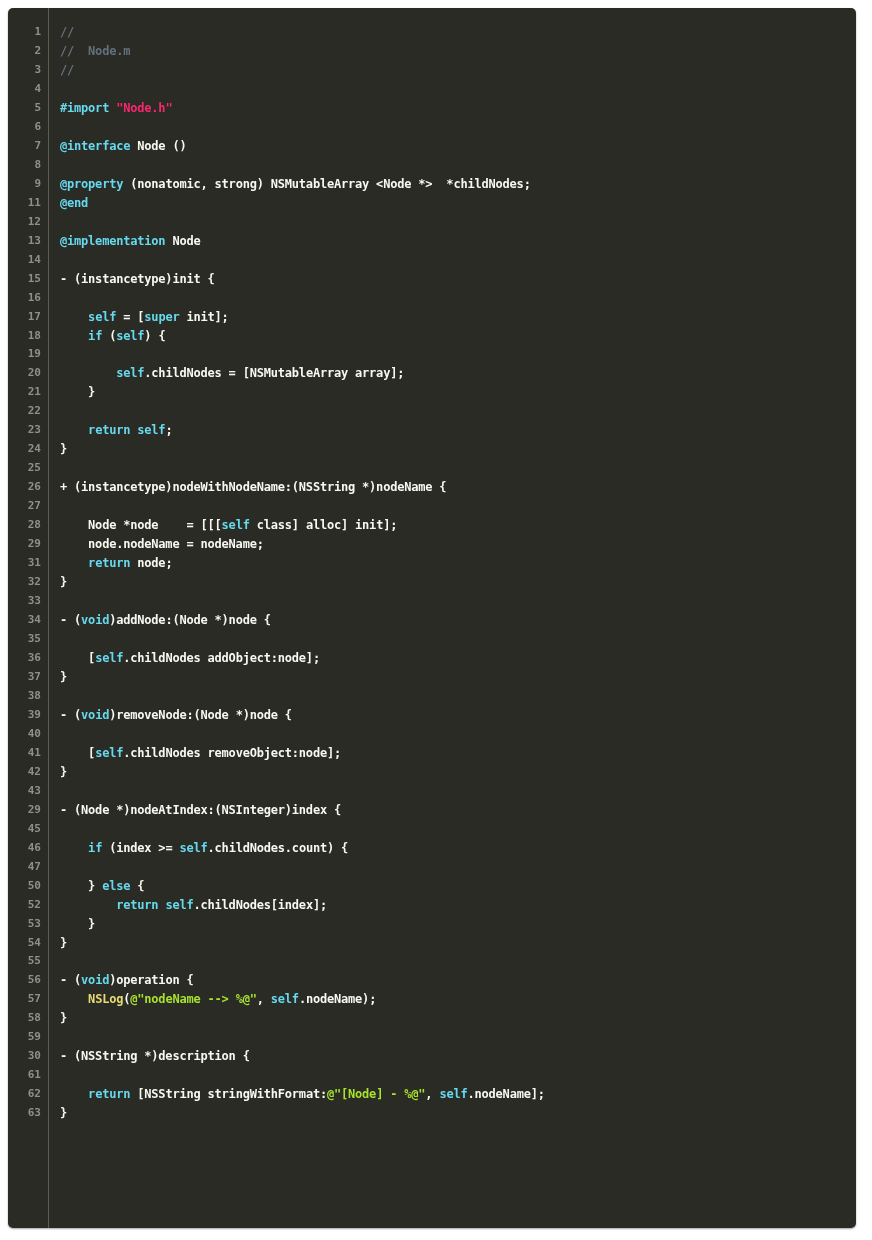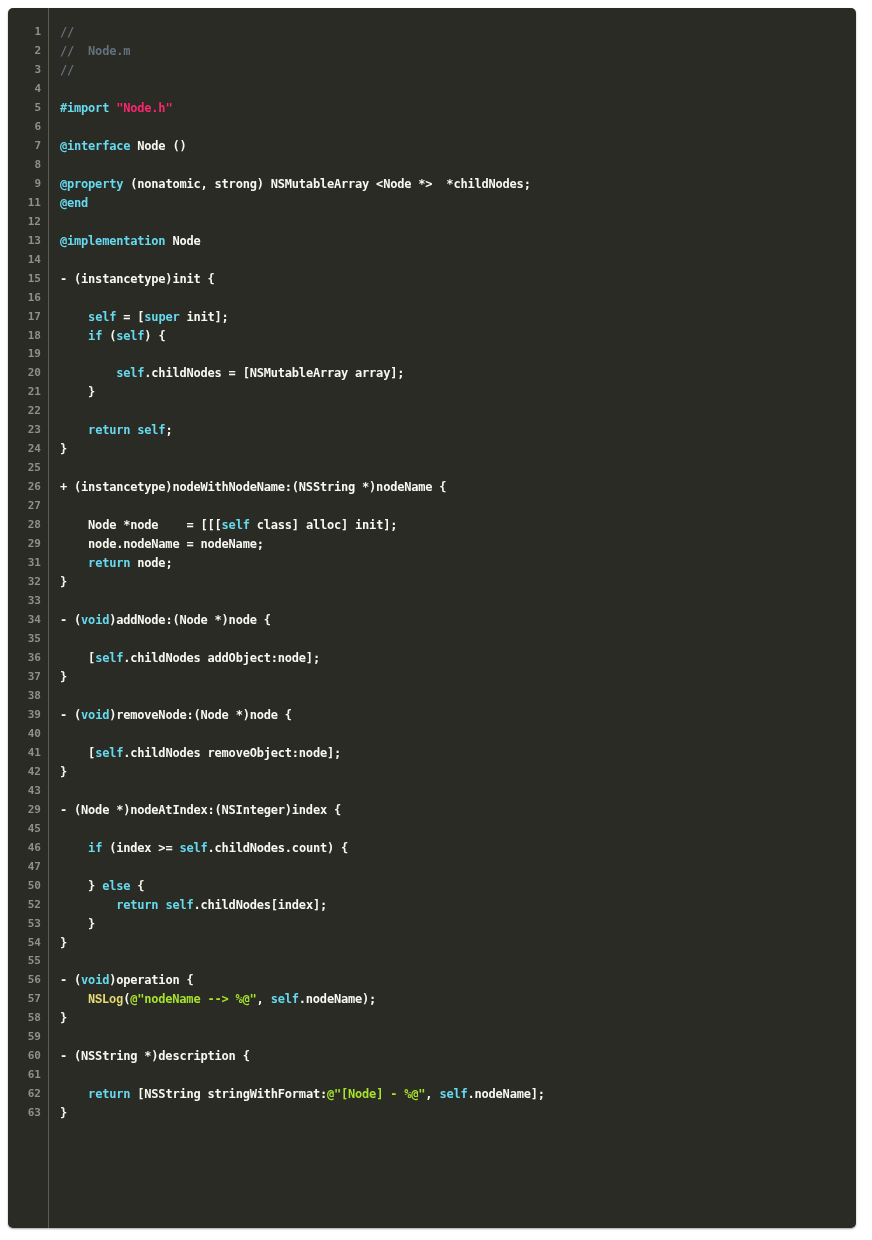--- a/index.html
+++ b/index.html
@@ -33,21 +33,21 @@
   }
   .code{
     flex:1;padding-left:19px;white-space:pre;font-size:12px;font-weight:700;
     letter-spacing:-0.2px;color:var(--plain);overflow:hidden;
   }
   .t-p{color:var(--plain);}
   .t-k{color:var(--kw);}
   .t-c{color:var(--comment);}
   .t-sr{color:var(--sred);}
   .t-sg{color:var(--sgreen);}
-  .t-fn{color:var(--fn);font-family:Liberation Mono, monospace;}
+  .t-fn{color:var(--fn);}
 </style>
 </head>
 <body>
 
 <div class="editor">
   <div class="gutter-sep"></div>
   <div class="code-area" id="code-area">
       <div class="line">
         <span class="num">1</span>
         <span class="code"><span class="t-c">//</span></span>
@@ -258,21 +258,21 @@
       </div>
       <div class="line">
         <span class="num">58</span>
         <span class="code"><span class="t-p">}</span></span>
       </div>
       <div class="line">
         <span class="num">59</span>
         <span class="code"></span>
       </div>
       <div class="line">
-        <span class="num">60</span>
+        <span class="num">30</span>
         <span class="code"><span class="t-p">- (NSString *)description {</span></span>
       </div>
       <div class="line">
         <span class="num">61</span>
         <span class="code"></span>
       </div>
       <div class="line">
         <span class="num">62</span>
         <span class="code"><span class="t-p">    </span><span class="t-k">return</span><span class="t-p"> [NSString stringWithFormat:</span><span class="t-sg">@"[Node] - %@"</span><span class="t-p">, </span><span class="t-k">self</span><span class="t-p">.nodeName];</span></span>
       </div>

